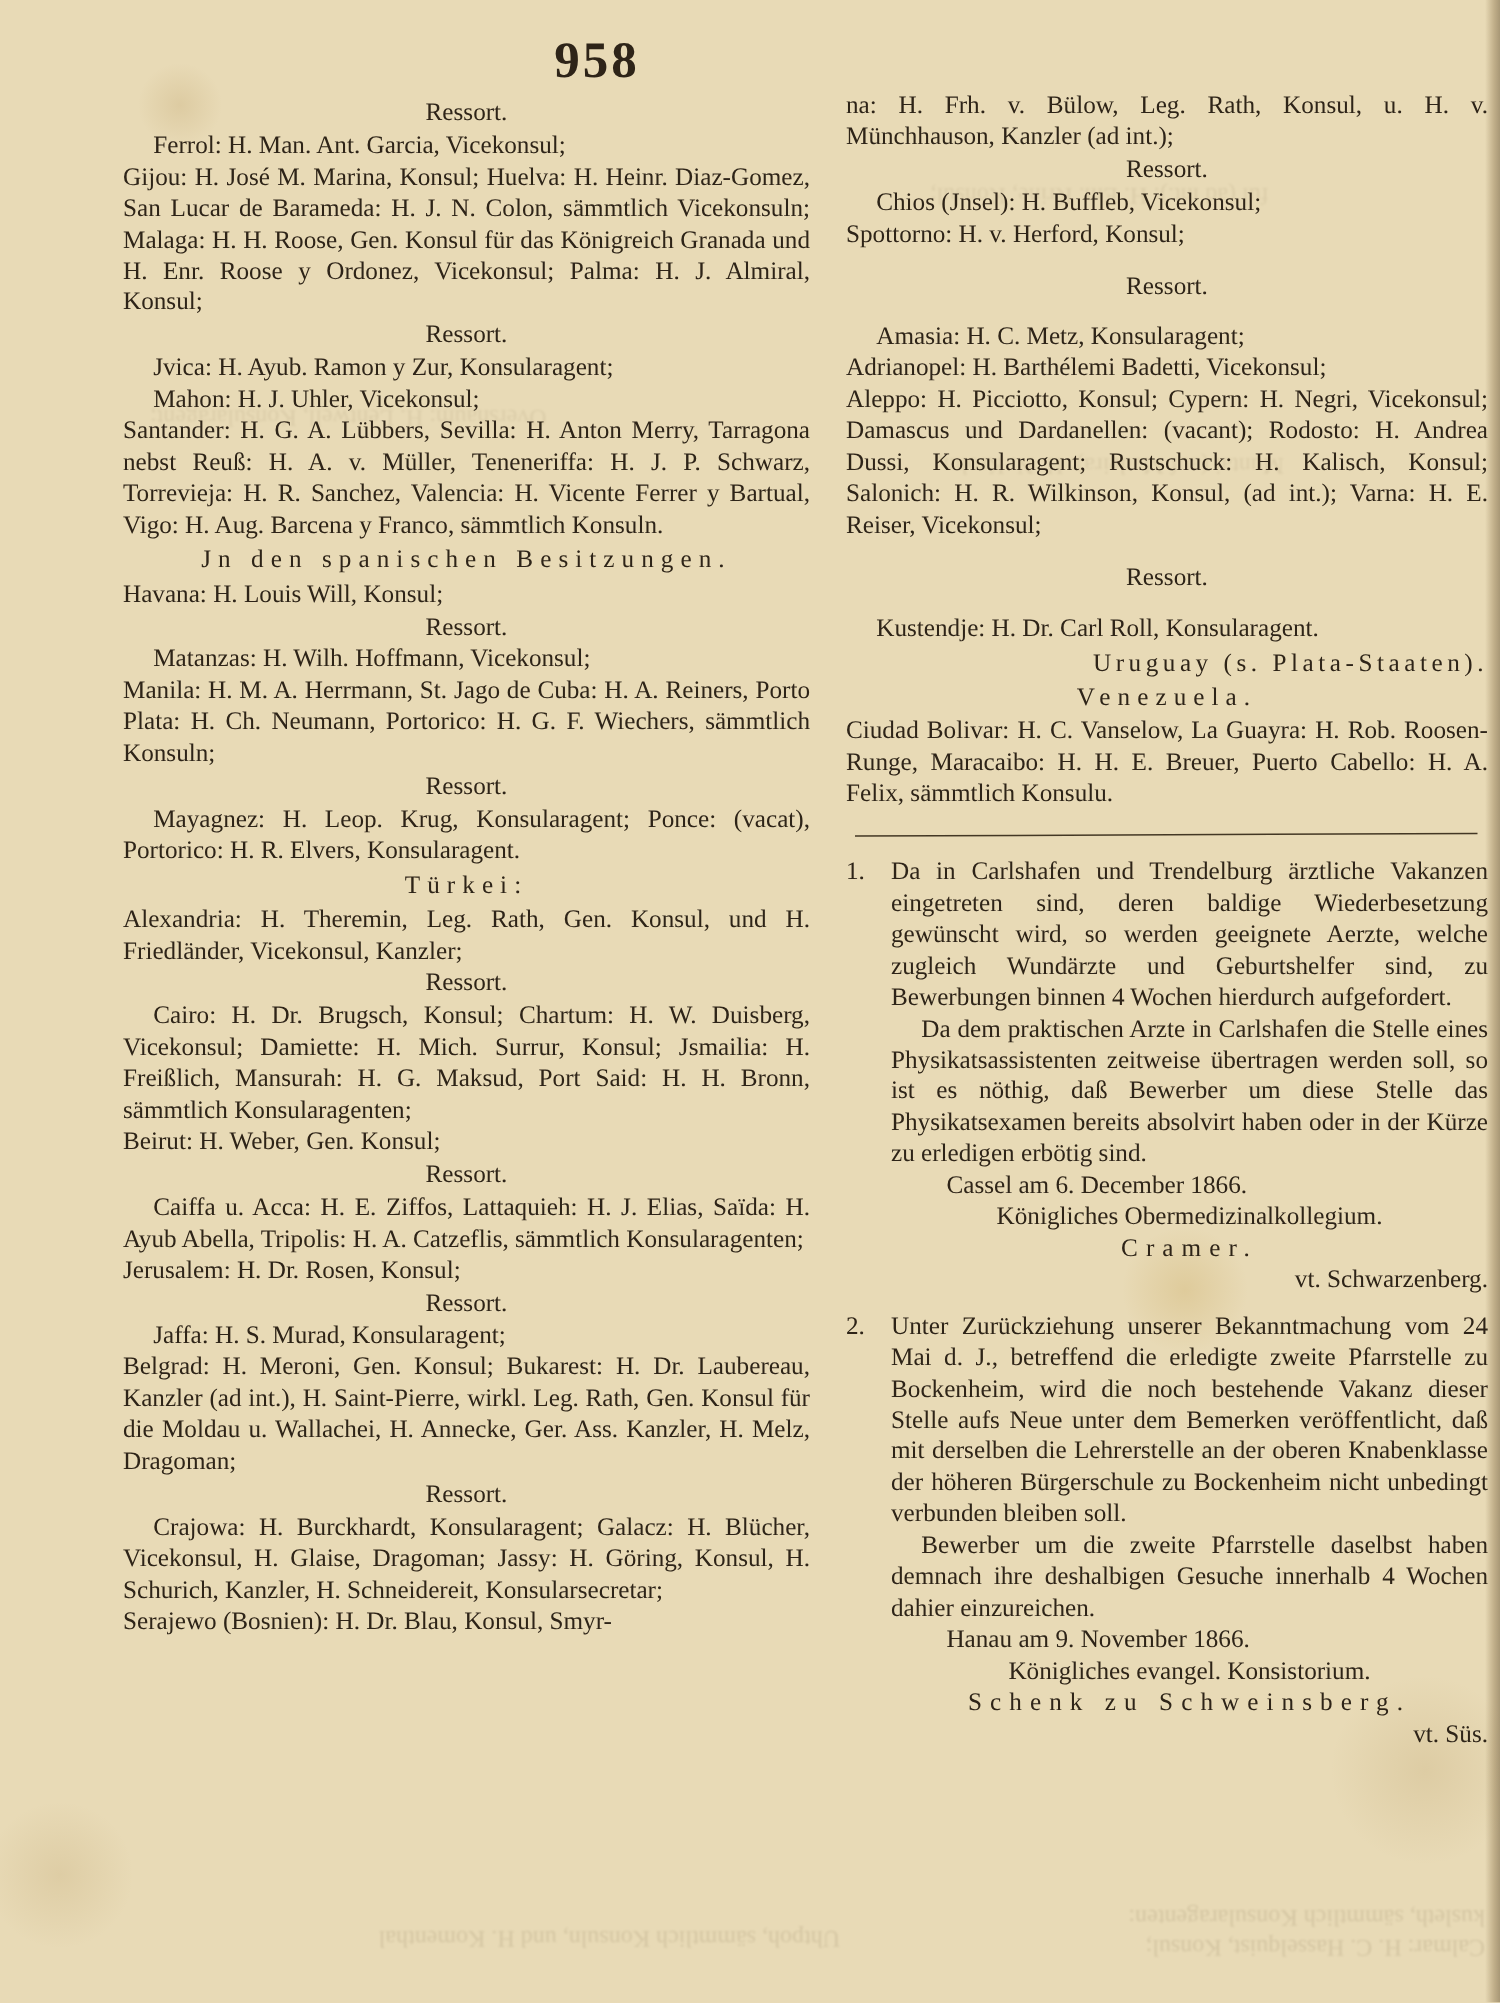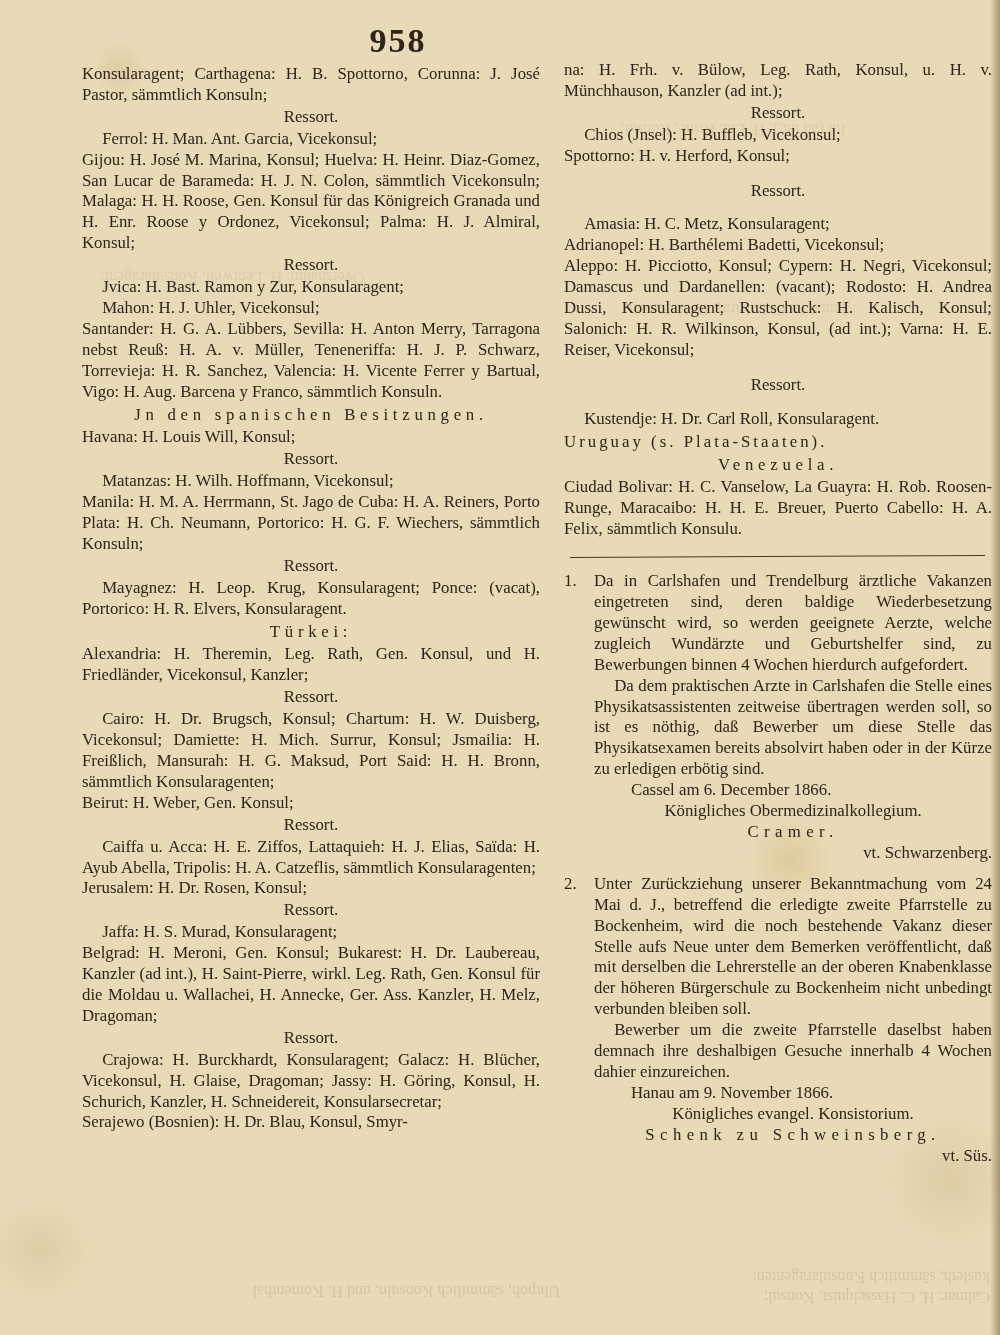--- a/index.html
+++ b/index.html
@@ -29,21 +29,21 @@
     font-size:34px;font-weight:bold;letter-spacing:2px;}
   .col{position:absolute;top:64px;font-size:16.8px;line-height:20.9px;text-align:justify;}
   .col-left{left:82px;width:458px;}
   .col-right{left:564px;width:428px;top:60px;}
   .blk{margin:0;}
   .flush{text-align:justify;}
   .indent{text-align:justify;text-indent:1.2em;}
   .ressort{text-align:center;text-indent:0;margin:1px 0;}
   .ressort-loose{text-align:center;margin:14px 0 13px 0;}
   .heading-spaced{text-align:center;letter-spacing:0.28em;margin:2px 0;}
-  .heading-spaced2{text-align:left;letter-spacing:0.18em;margin:2px 0;}
+  .heading-spaced2{text-align:right;letter-spacing:0.18em;margin:2px 0;}
   .section-heading{text-align:center;font-size:19px;letter-spacing:0.02em;margin:6px 0 12px 0;}
   .rule{border:none;border-top:1.6px solid #43372а;border-top:1.6px solid #433724;
     width:97%;margin:16px auto 14px auto;transform:rotate(-0.25deg);}
   .numbered{display:flex;margin:0 0 10px 0;}
   .numbered .num{width:30px;flex:0 0 30px;text-align:left;}
   .numbered .item-body{flex:1;}
   .sig-place{text-indent:2.2em;text-align:left;}
   .sig-org{text-align:center;}
   .sig-name{text-align:center;letter-spacing:0.32em;}
   .sig-vt{text-align:right;}
@@ -58,26 +58,25 @@
   .bd5{left:100px;top:268px;opacity:0.10;}
 </style>
 </head>
 <body>
 
 <div class="mottle"></div>
 
 <div class="page-number">958</div>
 
 <div class="col col-left" id="col-left">
-    <div class="blk flush">Konsularagent; Carthagena: H. B. Spottorno, Corunna: J. José Pastor, sämmtlich Konsuln;</div>
     <div class="blk ressort">Ressort.</div>
     <div class="blk indent">Ferrol: H. Man. Ant. Garcia, Vicekonsul;</div>
     <div class="blk flush">Gijou: H. José M. Marina, Konsul; Huelva: H. Heinr. Diaz-Gomez, San Lucar de Barameda: H. J. N. Colon, sämmtlich Vicekonsuln; Malaga: H. H. Roose, Gen. Konsul für das Königreich Granada und H. Enr. Roose y Ordonez, Vicekonsul; Palma: H. J. Almiral, Konsul;</div>
     <div class="blk ressort">Ressort.</div>
-    <div class="blk indent">Jvica: H. Bast. Ramon y Zur, Konsularagent;</div>
+    <div class="blk indent">Jvica: H. Ayub. Ramon y Zur, Konsularagent;</div>
     <div class="blk indent">Mahon: H. J. Uhler, Vicekonsul;</div>
     <div class="blk flush">Santander: H. G. A. Lübbers, Sevilla: H. Anton Merry, Tarragona nebst Reuß: H. A. v. Müller, Teneneriffa: H. J. P. Schwarz, Torrevieja: H. R. Sanchez, Valencia: H. Vicente Ferrer y Bartual, Vigo: H. Aug. Barcena y Franco, sämmtlich Konsuln.</div>
     <div class="blk heading-spaced">Jn den spanischen Besitzungen.</div>
     <div class="blk flush">Havana: H. Louis Will, Konsul;</div>
     <div class="blk ressort">Ressort.</div>
     <div class="blk indent">Matanzas: H. Wilh. Hoffmann, Vicekonsul;</div>
     <div class="blk flush">Manila: H. M. A. Herrmann, St. Jago de Cuba: H. A. Reiners, Porto Plata: H. Ch. Neumann, Portorico: H. G. F. Wiechers, sämmtlich Konsuln;</div>
     <div class="blk ressort">Ressort.</div>
     <div class="blk indent">Mayagnez: H. Leop. Krug, Konsularagent; Ponce: (vacat), Portorico: H. R. Elvers, Konsularagent.</div>
     <div class="blk heading-spaced">Türkei:</div>

